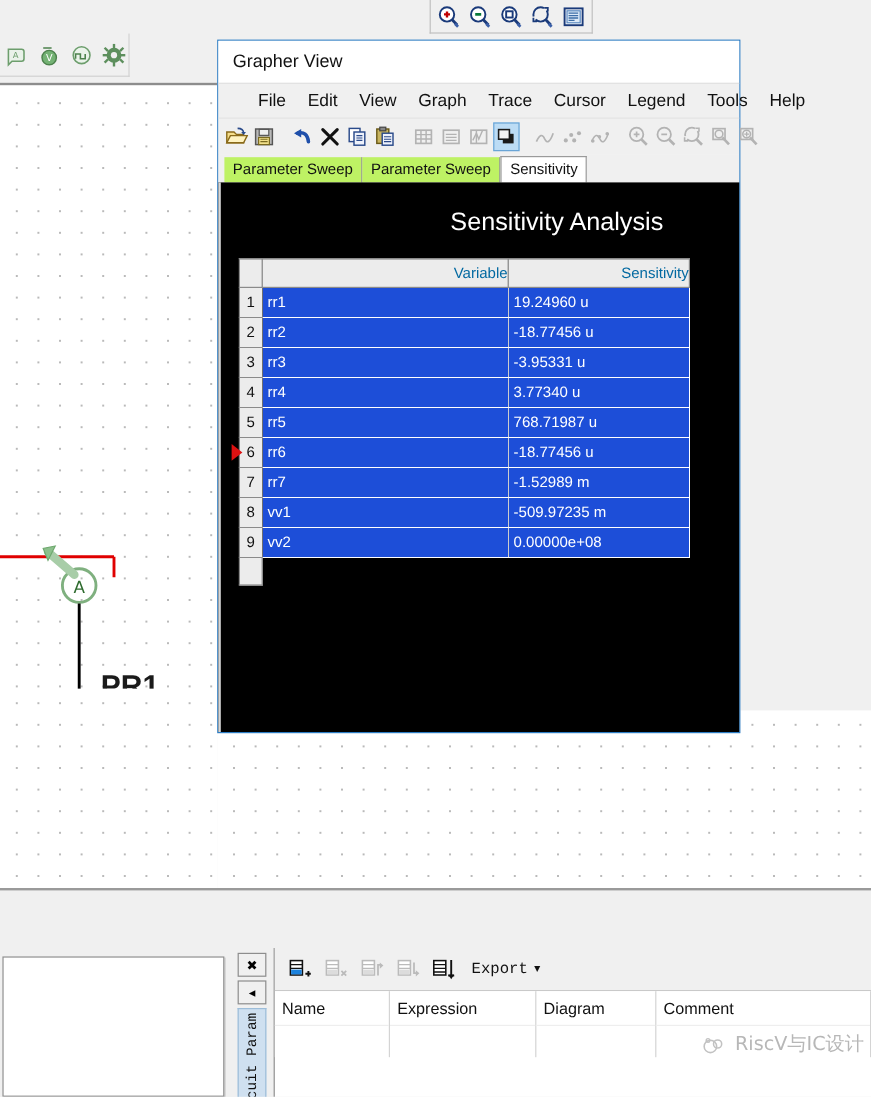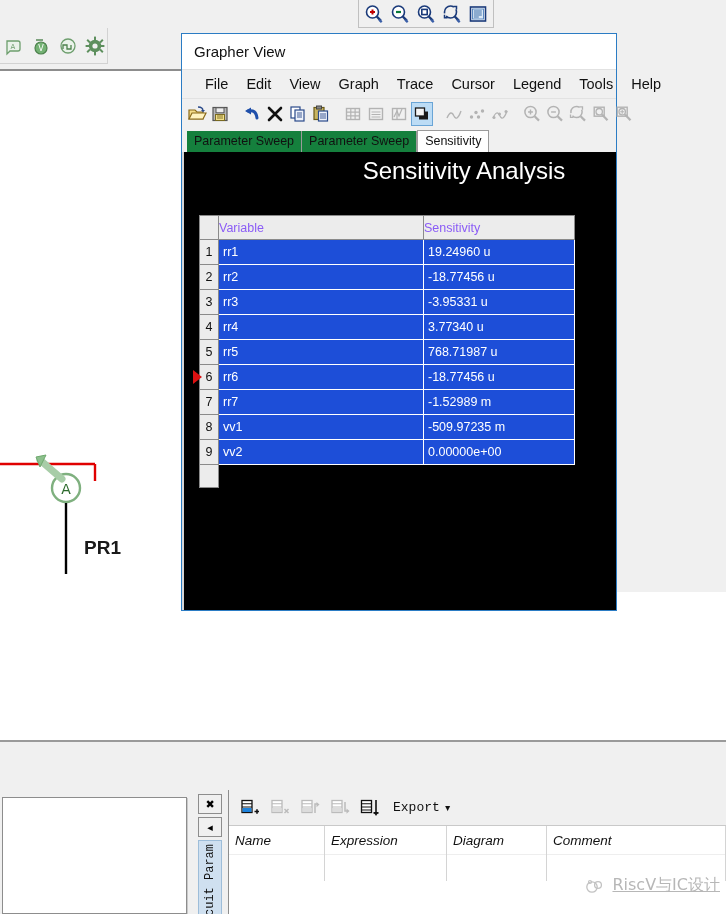--- a/index.html
+++ b/index.html
@@ -46,51 +46,51 @@
 
   
   #grapher-window{position:absolute;left:181px;top:33px;width:436px;height:578px;
     background:#f6f6f6;border:1px solid #2b7cc4;box-sizing:border-box;z-index:8;
     display:flex;flex-direction:column;}
   #grapher-titlebar{height:35px;flex:0 0 35px;background:#ffffff;
     display:flex;align-items:center;padding-left:12px;box-sizing:border-box;}
   #grapher-title-text{font-size:15px;color:#111;}
   #grapher-menubar{height:30px;flex:0 0 30px;background:#f0f0f0;
     border-top:1px solid #e2e2e2;border-bottom:1px solid #e2e2e2;
-    display:flex;align-items:center;padding-left:14px;box-sizing:border-box;text-align:right;}
+    display:flex;align-items:center;padding-left:24px;box-sizing:border-box;text-align:right;}
   .menu-item{font-size:14.5px;color:#111;padding:2px 9px;cursor:default;}
 
   #grapher-toolbar{height:30px;flex:0 0 30px;background:#f0f0f0;
     display:flex;align-items:center;padding-left:4px;box-sizing:border-box;gap:1px;}
   .gtb{width:25px;height:24px;display:flex;align-items:center;justify-content:center;
        border:1px solid transparent;box-sizing:border-box;}
   .gtb.active{background:#bcdcf5;border:1px solid #6aa5d6;}
   .gtb-sep{width:1px;height:18px;background:#c6c6c6;margin:0 4px;}
 
   #grapher-tabs{height:23px;flex:0 0 23px;background:#f0f0f0;
     display:flex;align-items:flex-end;padding-left:5px;box-sizing:border-box;}
-  .gtab{font-size:12.5px;padding:3px 7px 3px 7px;background:#15803d;
+  .gtab{font-size:12.5px;padding:3px 7px 3px 7px;background:#bef264;
     border-right:1px solid #9a9a9a;color:#111;line-height:15px;cursor:default;}
   .gtab.selected{background:#ffffff;border-top:1px solid #9a9a9a;
     border-left:1px solid #9a9a9a;border-right:1px solid #9a9a9a;
     position:relative;top:0px;}
 
   #grapher-plotarea{flex:1 1 auto;background:#000000;position:relative;overflow:hidden;
     border-left:2px solid #d6d6d6;}
   #plot-title-block{position:absolute;right:2px;top:5px;text-align:center;
     color:#ffffff;width:300px;}
   #plot-title-1{font-size:21px;line-height:26px;}
-  #plot-title-2{font-size:24px;line-height:27px;}
+  #plot-title-2{font-size:21px;line-height:27px;margin-top:15px;}
 
   
   #sens-table{position:absolute;left:15px;top:63px;border-collapse:collapse;
     font-size:12.5px;}
   #sens-table th, #sens-table td{border:1px solid #f2f2f2;padding:0;}
-  #sens-table th{background:#ececec;color:#8b5cf6;font-weight:normal;height:23px;
-    text-align:left;border:1px solid #8a8a8a;}
+  #sens-table th{background:#ececec;color:#0369a1;font-weight:normal;height:23px;
+    text-align:right;border:1px solid #8a8a8a;}
   #sens-table th.col-idx{width:18px;}
   #sens-table th.col-var{width:204px;}
   #sens-table th.col-sens{width:150px;}
   #sens-table td.idx{background:#ececec;color:#111;text-align:center;width:18px;
     height:24px;border:1px solid #8a8a8a;font-size:12.5px;}
   #sens-table td.cell{background:#1d4ed8;color:#ffffff;padding-left:4px;height:24px;
     border:1px solid #ffffff;}
   #sens-table tr.filler td{height:22px;border:1px solid #8a8a8a;background:#ececec;}
   #sens-table tr.filler td.blank{background:#000;border:none;}
 
@@ -122,30 +122,30 @@
 
   #param-panel{position:absolute;left:228px;top:48px;width:498px;height:126px;
     background:#ffffff;border-left:1px solid #8d8d8d;box-sizing:border-box;}
   #param-toolbar{height:36px;background:#f0f0f0;display:flex;align-items:center;
     padding-left:8px;gap:4px;box-sizing:border-box;border-bottom:1px solid #c9c9c9;}
   .ptb{width:26px;height:24px;display:flex;align-items:center;justify-content:center;}
   #export-btn{display:flex;align-items:center;gap:4px;margin-left:6px;
     font-family:"Liberation Mono",monospace;font-size:13px;color:#111;justify-content:flex-end;}
   #param-table{width:100%;border-collapse:collapse;font-size:13.5px;background:#fff;}
   #param-table th{font-weight:normal;text-align:left;padding:3px 17px 3px 6px;
-    border-right:1px solid #d4d4d4;color:#111;height:22px;font-style:italic;}
+    border-right:1px solid #d4d4d4;color:#111;height:22px;}
   #param-table td{padding:2px 0 2px 6px;border-right:1px solid #d4d4d4;
     border-top:1px solid #eeeeee;height:22px;color:#111;}
   #param-table .c-name{width:72px;}
   #param-table .c-expr{width:98px;}
   #param-table .c-prev{width:76px;}
 
-  #watermark{position:absolute;right:6px;top:133px;display:flex;align-items:center;
+  #watermark{position:absolute;right:6px;top:118px;display:flex;align-items:center;
     gap:6px;color:#b7b7b7;font-size:16px;pointer-events:none;
-    font-family:"DejaVu Sans",sans-serif;text-decoration:underline;}
+    font-family:"DejaVu Sans",sans-serif;}
 
   #top-strip-right{position:absolute;left:108px;top:28px;width:618px;height:36px;
     background:#f0f0f0;}
   #mid-gap{position:absolute;left:0;top:574px;width:181px;height:18px;background:#fff;}
 </style>
 </head>
 <body>
 
 <div id="app-background">
 
@@ -204,21 +204,21 @@
       <path d="M66 432 V512" stroke="#000" stroke-width="2.4" fill="none"></path>
 
       <path d="M66 512 l-9 6 l18 10 l-18 10 l18 10 l-18 10 l9 6" fill="none" stroke="#000" stroke-width="2.2"></path>
 
       <path d="M66 564 V644" stroke="#e00000" stroke-width="2.4" fill="none"></path>
 
       <path d="M50 646 H82" stroke="#000" stroke-width="2.6"></path>
       <path d="M56 652 H76" stroke="#000" stroke-width="2.4"></path>
       <path d="M61 657 H71" stroke="#000" stroke-width="2.2"></path>
     </svg>
-    <div class="sch-label" style="left:84px;top:466px;font-size:19px;">PR1</div>
+    <div class="sch-label" style="left:84px;top:487px;font-size:25px;">PR1</div>
 
   </div>
 
   <div id="mid-gap"></div>
   <div id="schematic-canvas-2"></div>
   <div id="schem-strip-right"></div>
 </div>
 
 <div id="float-zoom-toolbar">
   <span class="tb-icon">
@@ -469,21 +469,21 @@
             <td class="cell">-1.52989 m</td>
           </tr>
           <tr style="position: relative;">
             <td class="idx">8</td>
             <td class="cell">vv1</td>
             <td class="cell">-509.97235 m</td>
           </tr>
           <tr style="position: relative;">
             <td class="idx">9</td>
             <td class="cell">vv2</td>
-            <td class="cell">0.00000e+00</td>
+            <td class="cell">0.00000e+08</td>
           </tr>
           <tr class="filler">
             <td></td>
             <td class="blank"></td>
             <td class="blank"></td>
           </tr>
         </tbody>
     </table>
   </div>
 

